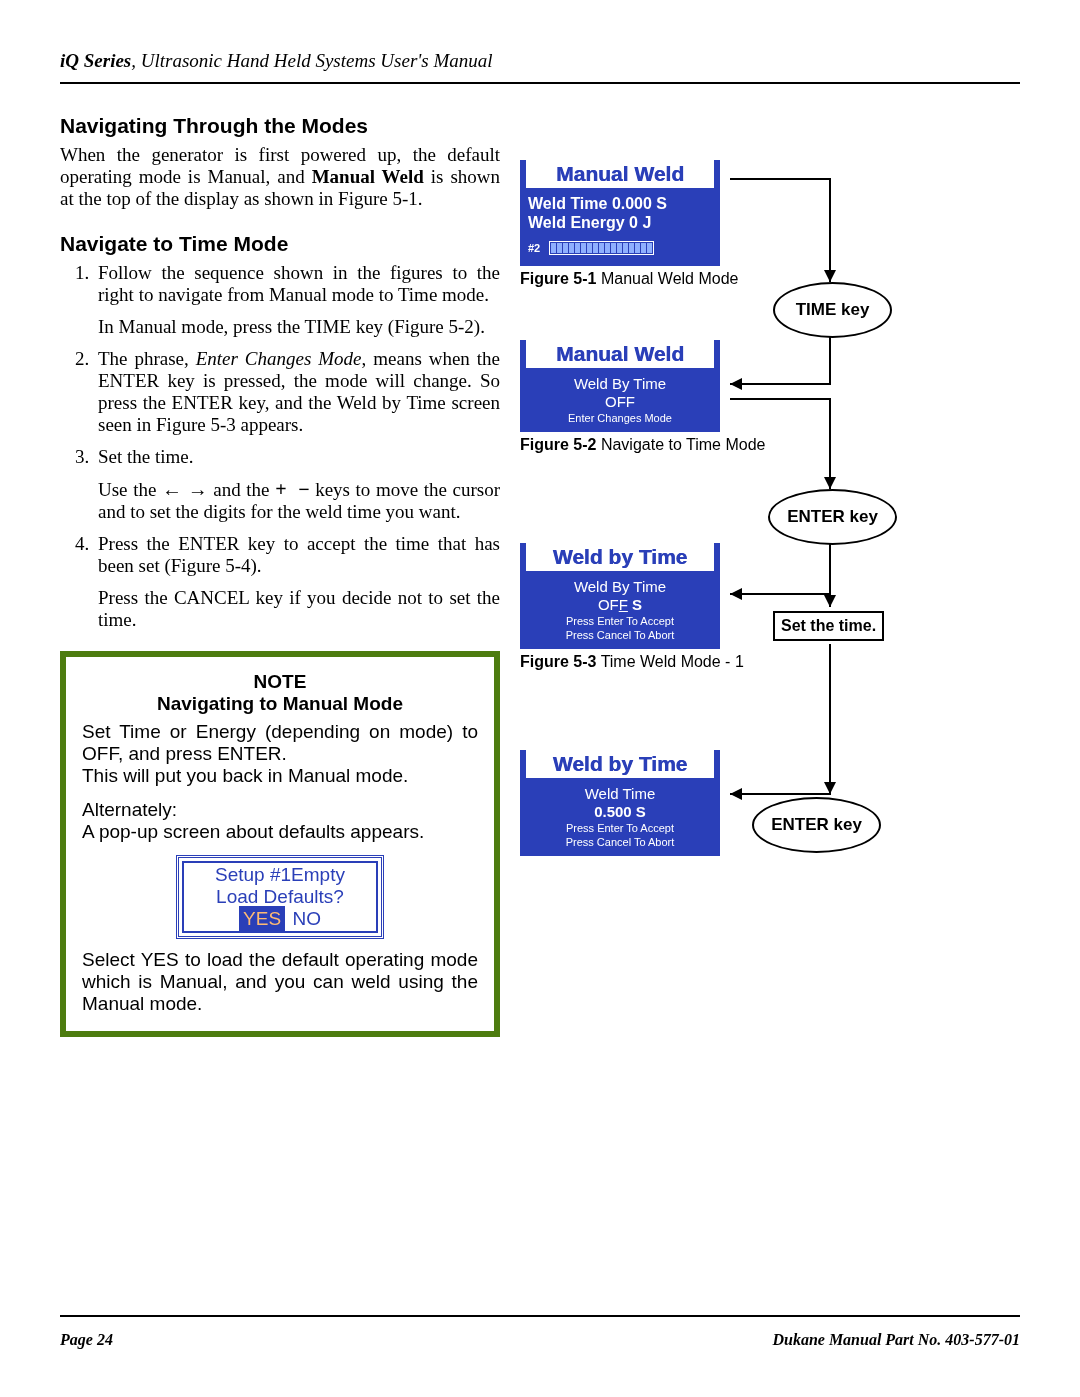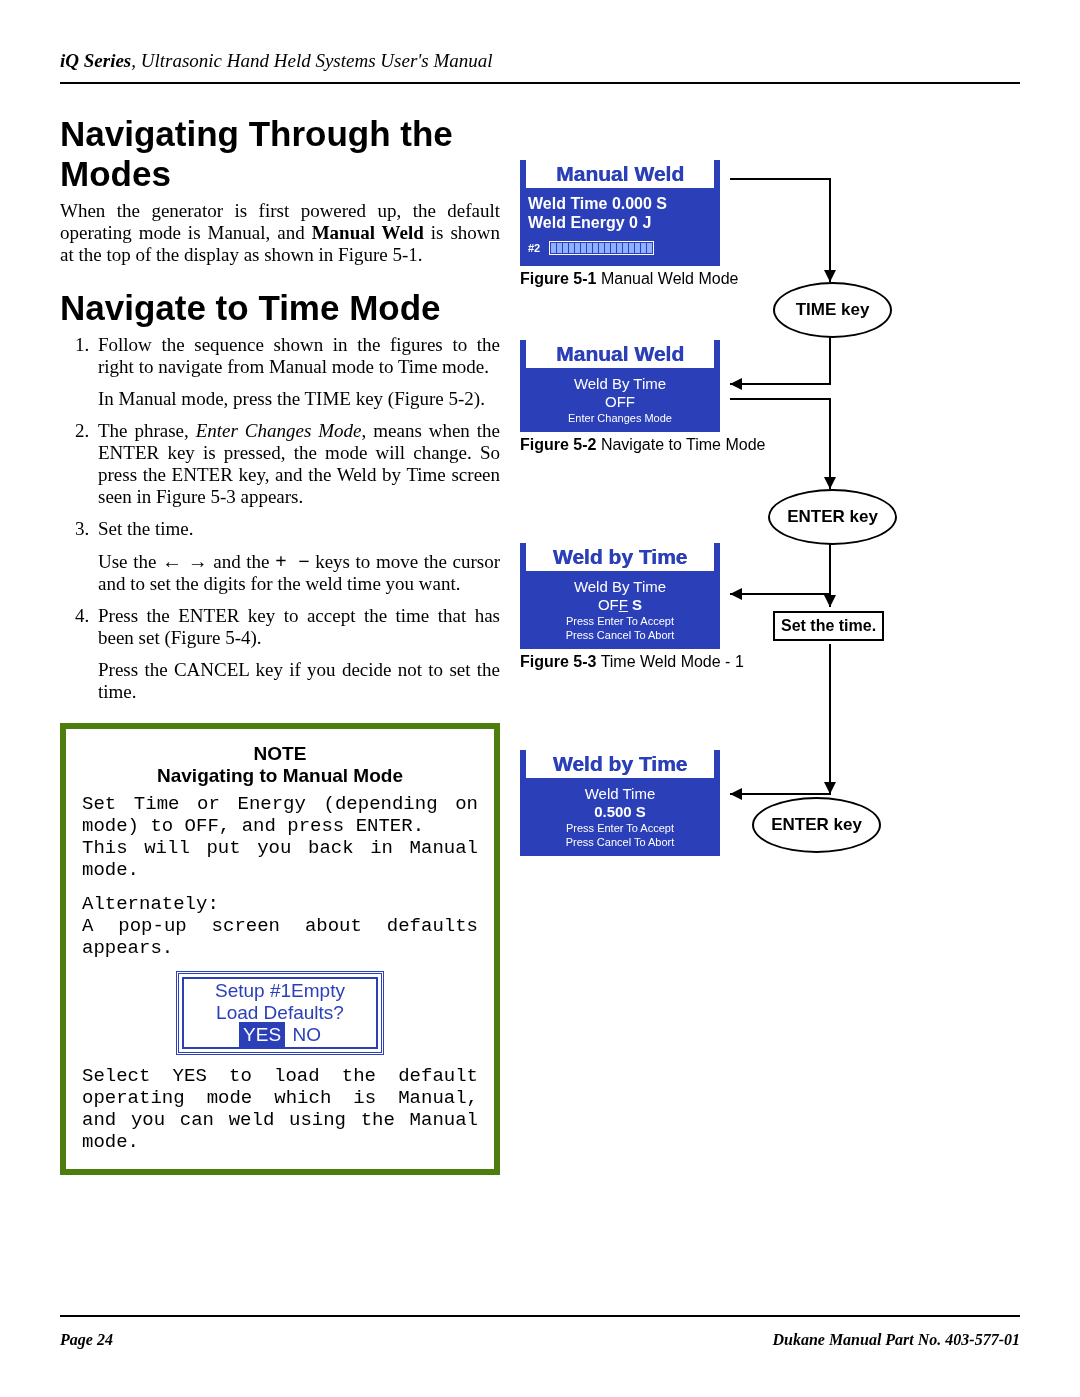--- a/index.html
+++ b/index.html
@@ -25,21 +25,21 @@
   .header-line .rest { font-style: italic; }
   .columns {
     display: flex;
     gap: 20px;
     margin-top: 30px;
   }
   .col-left { width: 440px; }
   .col-right { flex: 1; position: relative; }
   h2.section {
     font-family: Arial, Helvetica, sans-serif;
-    font-size: 35px;
+    font-size: 21px;
     font-weight: bold;
     margin: 0 0 6px 0;
     letter-spacing: 0;
   }
   p.body {
     font-size: 19px;
     margin: 0 0 14px 0;
     text-align: justify;
   }
   ol.steps {
@@ -54,42 +54,42 @@
   .arrow { font-weight: bold; font-size: 20px; }
   .note-box {
     border: 6px solid #4d7c0f;
     padding: 14px 16px 16px 16px;
     margin-top: 20px;
     font-family: Arial, Helvetica, sans-serif;
     font-size: 19px;
   }
   .note-box .note-title { text-align: center; font-weight: bold; }
   .note-box .note-sub { text-align: center; font-weight: bold; margin-bottom: 6px; }
-  .note-box p { margin: 0 0 12px 0; text-align: justify; font-family: Liberation Mono, monospace;}
+  .note-box p { margin: 0 0 12px 0; text-align: justify; font-family: Liberation Sans, sans-serif;}
   .popup {
     width: 190px;
     margin: 6px auto 10px auto;
     border: 3px double #2a3fb8;
     padding: 6px;
     text-align: center;
     color: #2a3fb8;
     font-size: 19px;
     position: relative;
     background:#fff;
   }
   .popup::before{
     content:"";
     position:absolute;
     inset:3px;
     border:2px solid #2a3fb8;
     pointer-events:none;
   }
   .popup .yes {
     background: #2a3fb8;
-    color: #ffffff;
+    color: #fdba74;
     padding: 2px 4px;
   }
   
   .screen {
     background: #2a3fb8;
     color: #fff;
     width: 200px;
     font-family: Arial, Helvetica, sans-serif;
     margin-bottom: 4px;
   }

